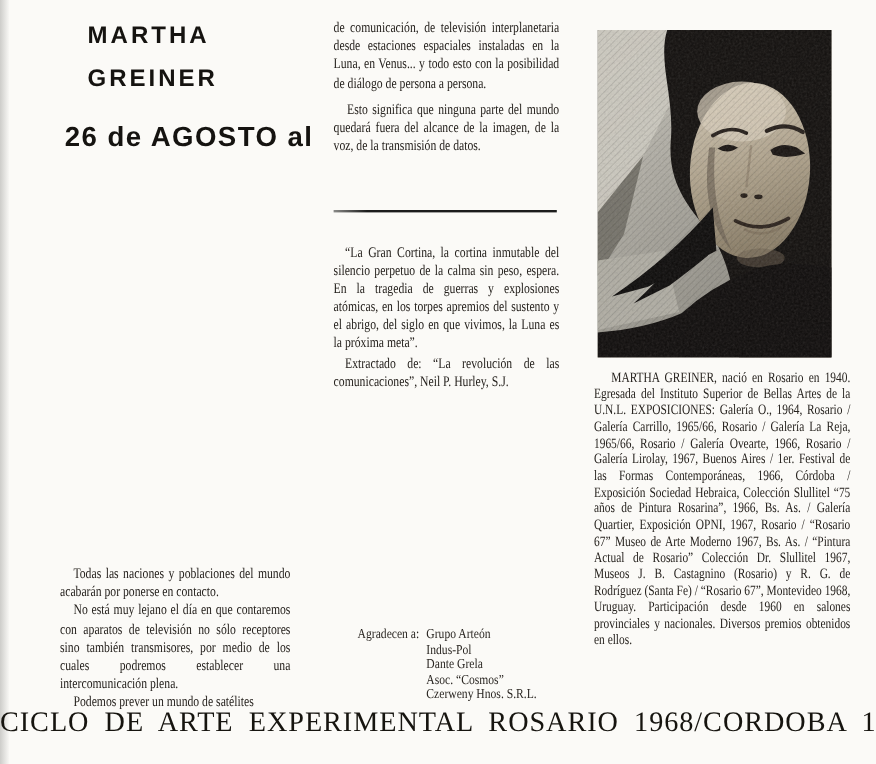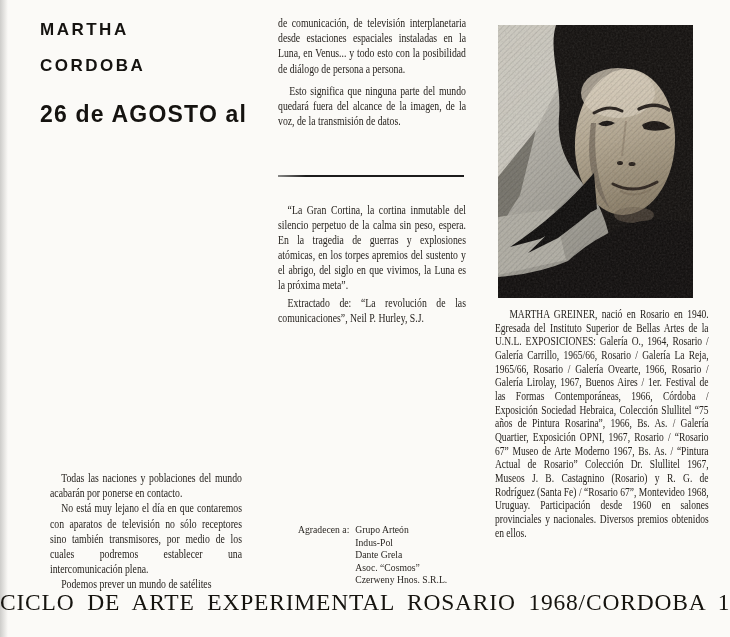--- a/index.html
+++ b/index.html
@@ -11,27 +11,27 @@
     font-family:"Liberation Serif", serif;
     color:#1d1b19;
   }
   
   .scan-edge{
     position:absolute;left:0;top:0;width:8px;height:637px;
     background:linear-gradient(90deg, rgba(120,120,118,.35), rgba(120,120,118,0));
   }
   
   .artist-name{
-    position:absolute;left:40px;top:12px;
+    position:absolute;left:73px;top:12px;
     font-family:"Liberation Sans", sans-serif;
-    font-weight:bold;font-size:17px;line-height:36px;
+    font-weight:bold;font-size:20px;line-height:36px;
     letter-spacing:2.5px;color:#151310;white-space:nowrap;
   }
   .exhibit-dates{
-    position:absolute;left:40px;top:96px;
+    position:absolute;left:54px;top:96px;
     font-family:"Liberation Sans", sans-serif;
     font-weight:bold;font-size:23px;line-height:36px;
     letter-spacing:1.2px;color:#151310;white-space:nowrap;
   }
   
   .midcol{
     position:absolute;left:278px;top:16px;width:235px;
     transform:scaleX(.8);transform-origin:left top;
     font-size:12.2px;line-height:15.2px;text-align:justify;
     color:#26221e;
@@ -92,21 +92,21 @@
 </style>
 </head>
 <body>
 
 <div id="page">
 
   <div class="scan-edge"></div>
 
   <div class="artist-name">
     <div>MARTHA</div>
-    <div>CORDOBA</div>
+    <div>GREINER</div>
   </div>
   <div class="exhibit-dates">
     <div>26 de AGOSTO al</div>
   </div>
 
   <div class="midcol">
     <p>de comunicación, de televisión interplanetaria desde estaciones espaciales instaladas en la Luna, en Venus... y todo esto con la posibilidad de diálogo de persona a persona.</p>
     <p class="indent">Esto significa que ninguna parte del mundo quedará fuera del alcance de la imagen, de la voz, de la transmisión de datos.</p>
   </div>
 

